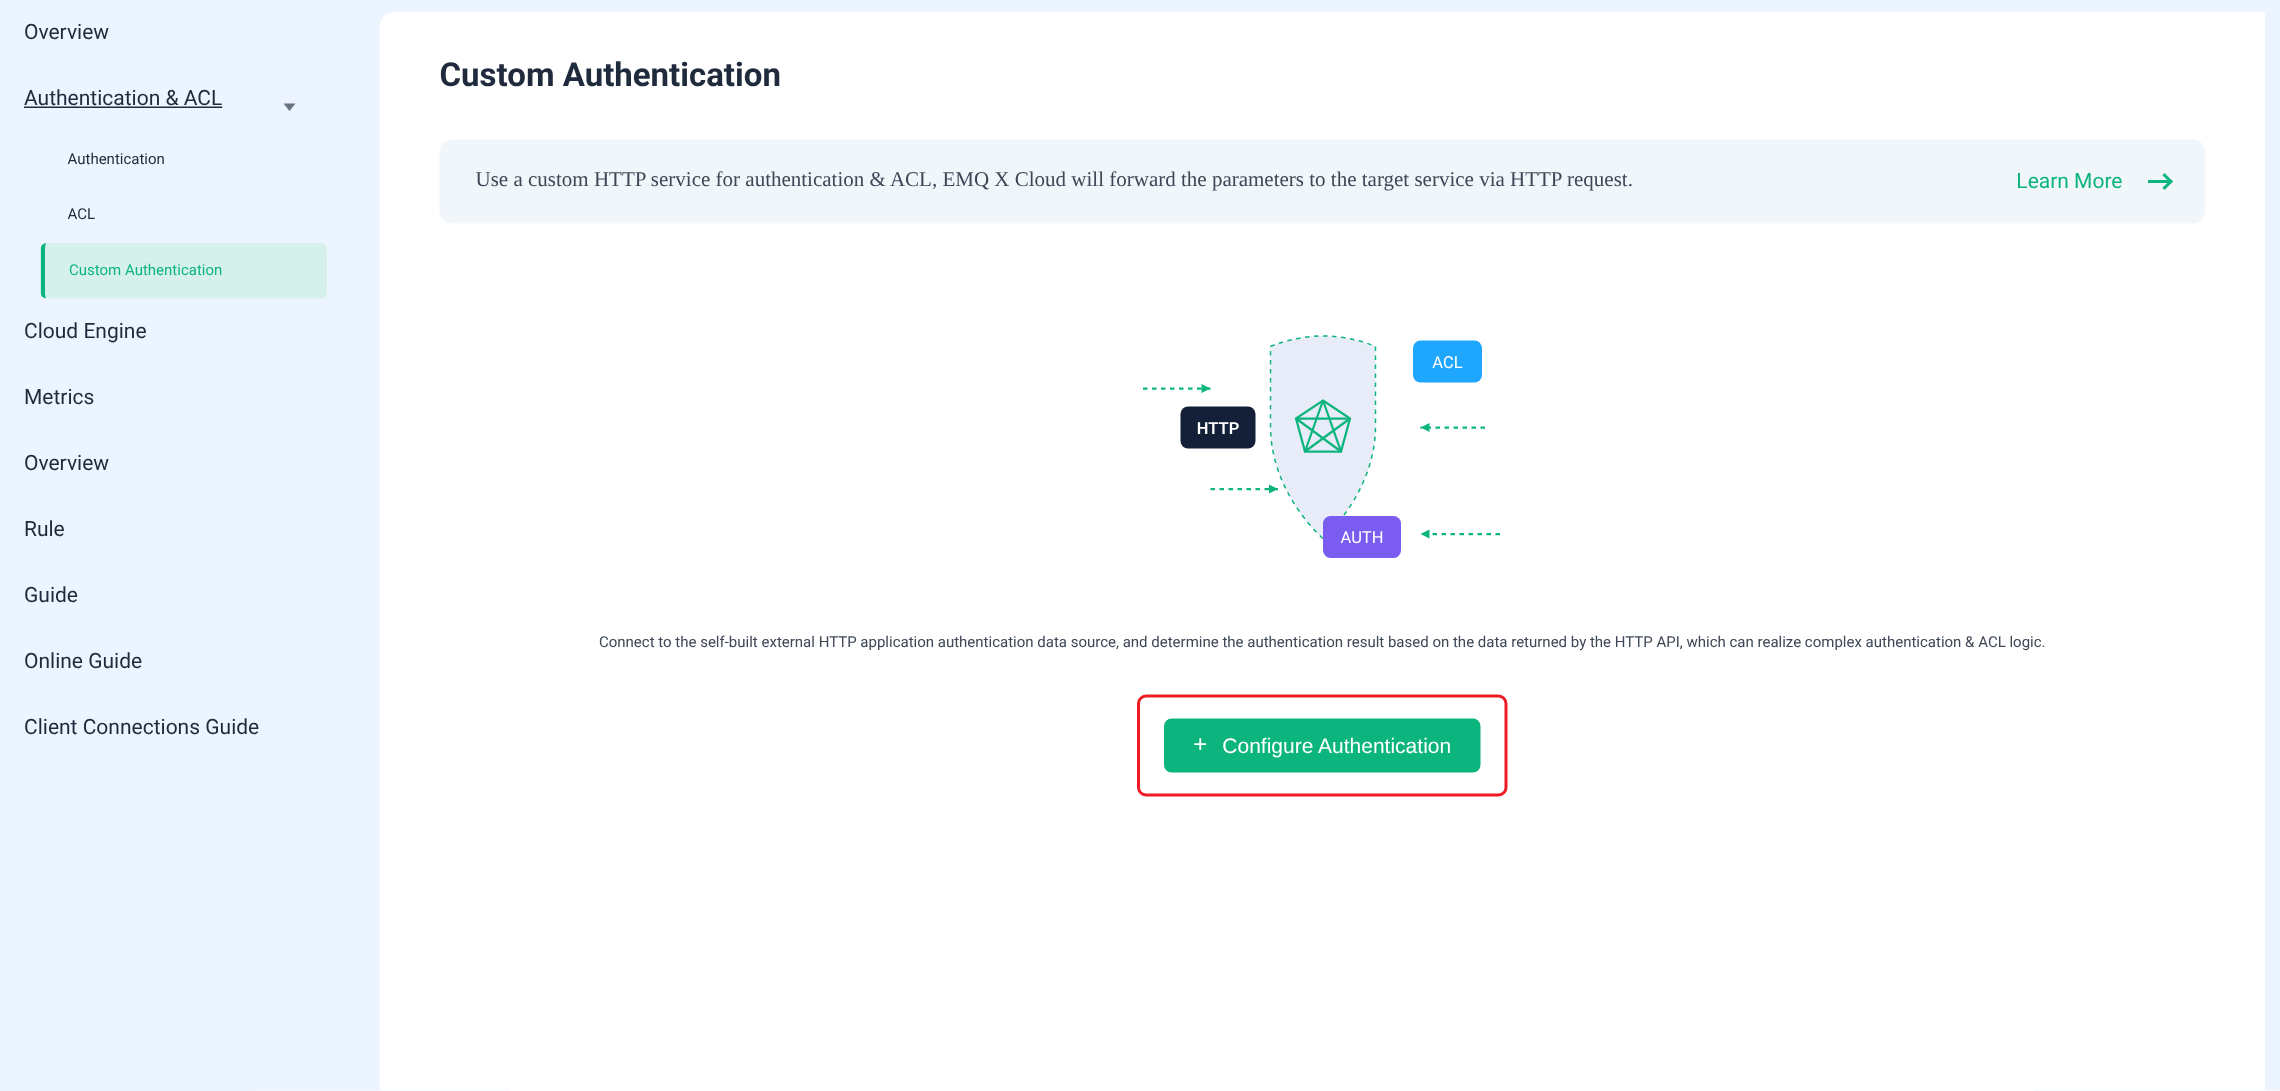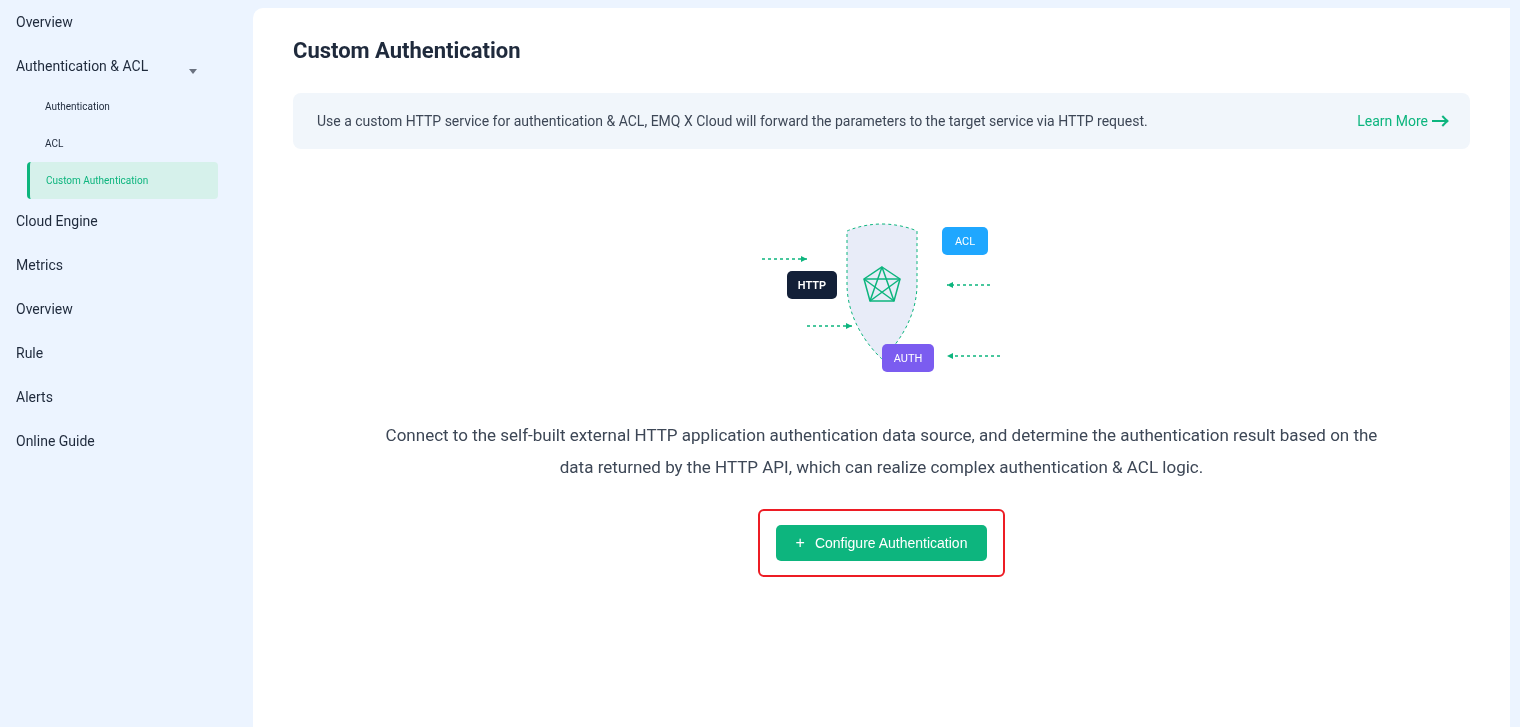--- a/index.html
+++ b/index.html
@@ -25,20 +25,21 @@
       padding: 14px 16px;
       font-size: 14px;
       color: #1f2a3c;
       cursor: pointer;
       display: flex;
       align-items: flex-end;
       justify-content: space-between;
     }
     .sidebar-item.has-arrow {
       justify-content: space-between;
+      text-decoration: underline;
     }
     .sidebar-subitem {
       padding: 13px 16px 13px 45px;
       font-size: 10px;
       color: #1f2a3c;
       cursor: pointer;
     }
     .sidebar-subitem.active {
       background: #d6f1eb;
       color: #0db57e;
@@ -75,28 +76,29 @@
       background: #f1f6fb;
       border-radius: 8px;
       padding: 20px 24px;
       display: flex;
       justify-content: space-between;
       align-items: center;
     }
     .info-text {
       font-size: 14px;
       color: #3d4756;
+      font-family: Liberation Serif, serif;
     }
     .learn-more {
       color: #0db57e;
       font-size: 14px;
       cursor: pointer;
       display: flex;
       align-items: center;
-      gap: 4px;
+      gap: 17px;
     }
     .arrow-right {
       display: inline-block;
       width: 14px;
       height: 2px;
       background: #0db57e;
       position: relative;
     }
     .arrow-right::after {
       content: '';
@@ -114,21 +116,21 @@
       justify-content: center;
       margin-top: 60px;
       margin-bottom: 30px;
     }
     .illustration svg {
       width: 260px;
       height: 180px;
     }
     .description {
       text-align: center;
-      font-size: 17px;
+      font-size: 10px;
       color: #3d4756;
       line-height: 1.9;
       max-width: 1000px;
       margin: 0 auto 25px;
     }
     .action-row {
       display: flex;
       justify-content: center;
     }
     .action-highlight {
@@ -179,24 +181,27 @@
   <div class="sidebar-item">
     <span>Metrics</span>
   </div>
   <div class="sidebar-item">
     <span>Overview</span>
   </div>
   <div class="sidebar-item">
     <span>Rule</span>
   </div>
   <div class="sidebar-item">
-    <span>Alerts</span>
+    <span>Guide</span>
   </div>
   <div class="sidebar-item">
     <span>Online Guide</span>
+  </div>
+  <div class="sidebar-item">
+    <span>Client Connections Guide</span>
   </div>
 </nav>
 
 <main class="main">
   <h1 class="page-title">Custom Authentication</h1>
 
   <div class="info-banner">
     <span class="info-text">Use a custom HTTP service for authentication &amp; ACL, EMQ X Cloud will forward the parameters to the target service via HTTP request.</span>
     <a class="learn-more">
       <span>Learn More</span>

